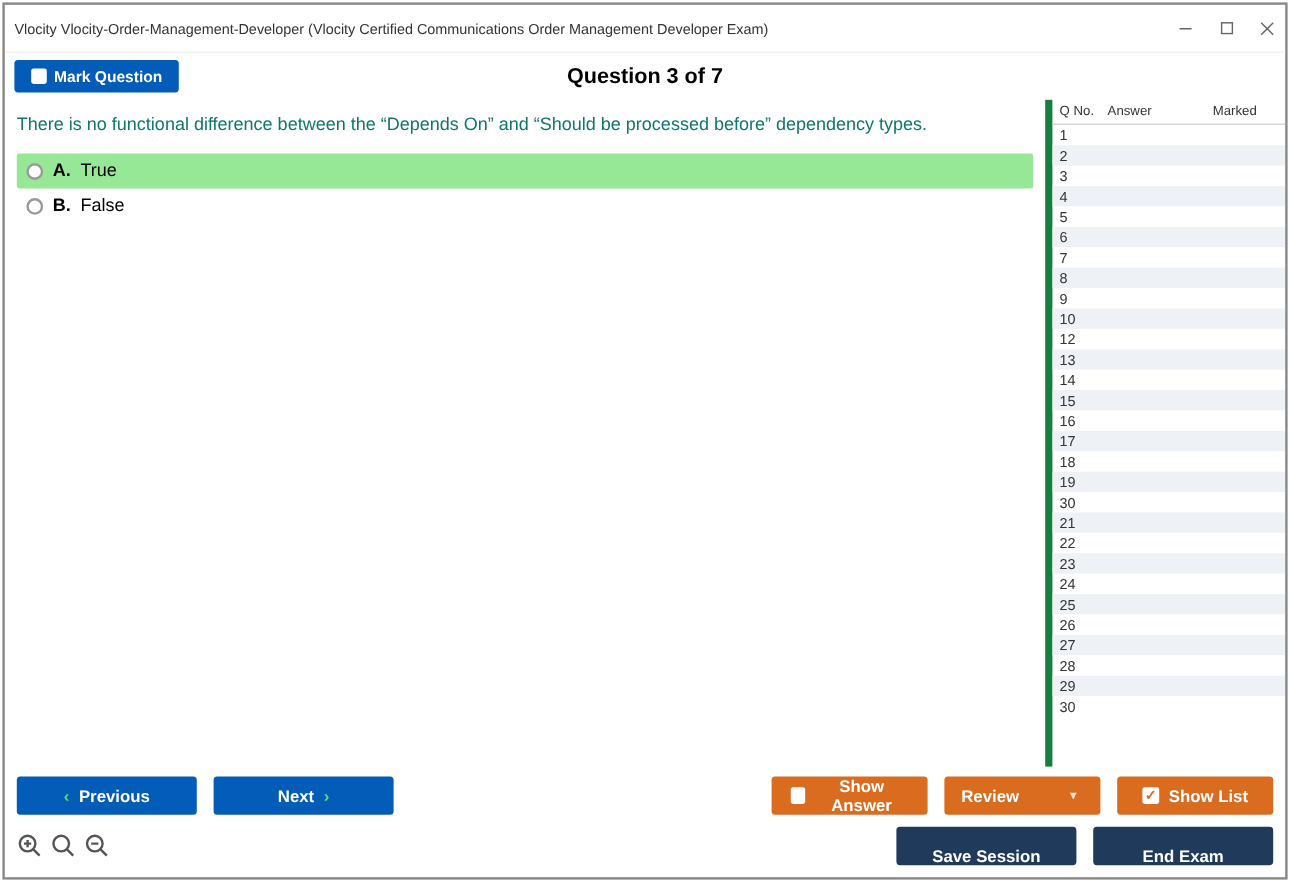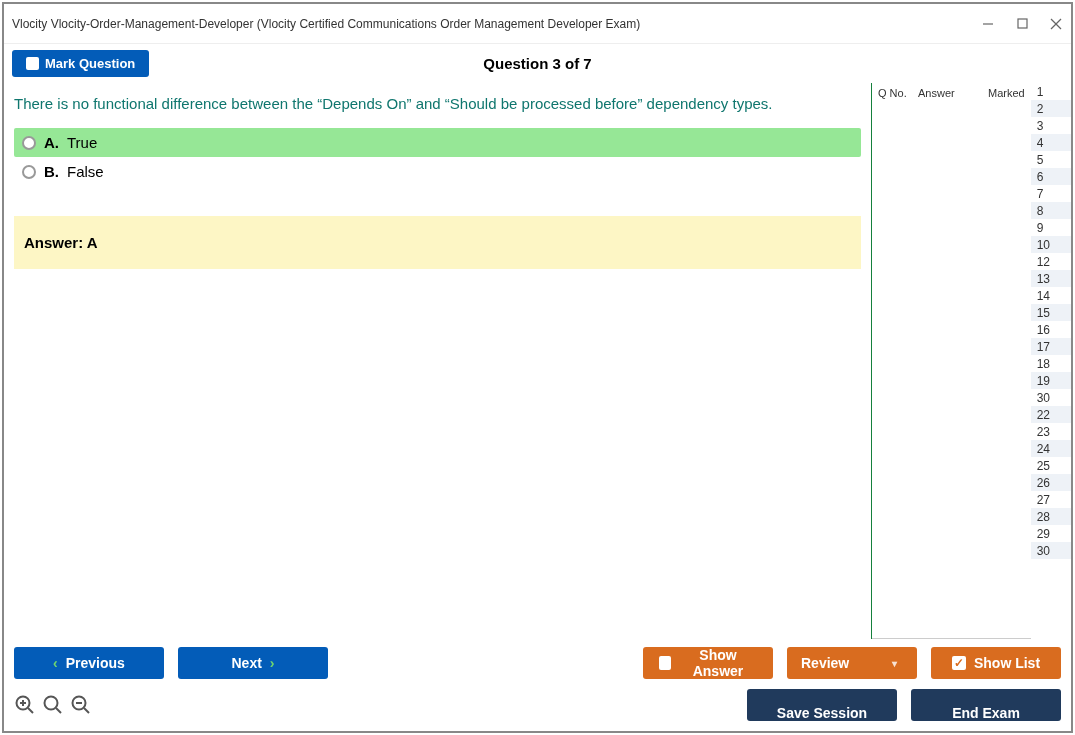--- a/index.html
+++ b/index.html
@@ -51,21 +51,21 @@
       gap: 6px;
       cursor: pointer;
     }
     .mark-btn .cb {
       width: 13px; height: 13px; background: #fff; border-radius: 2px;
     }
     .q-title {
       position: absolute;
       left: 0; right: 0;
       text-align: center;
-      font-size: 15px;
+      font-size: 18px;
       font-weight: bold;
       pointer-events: none;
     }
     .content-row {
       flex: 1;
       display: flex;
       overflow: hidden;
     }
     .question-area {
       flex: 1;
@@ -92,23 +92,23 @@
     .opt-letter { font-weight: bold; }
     .answer-box {
       margin-top: 30px;
       background: #fdf6c5;
       padding: 18px 10px;
       font-size: 15px;
       font-weight: bold;
     }
     .side-panel {
       width: 200px;
-      border-left: 1px solid #15803d;
-      display: flex;
-      flex-direction: row;
+      border-left: 6px solid #15803d;
+      display: flex;
+      flex-direction: column;
     }
     .side-header {
       display: flex;
       font-size: 11px;
       color: #333;
       padding: 4px 6px;
       border-bottom: 1px solid #ccc;
       font-weight: normal;
     }
     .side-header .col-qno { width: 40px; }
@@ -216,23 +216,20 @@
             <span class="opt-letter">A.</span> 
             <span>True</span>
           </div>
           <div class="option">
             <span class="radio"></span>
             <span class="opt-letter">B.</span> 
             <span>False</span>
           </div>
         </div>
 
-      <div class="answer-box">
-        <span>Answer: A</span>
-      </div>
     </div>
 
     <div class="side-panel">
       <div class="side-header">
         <span class="col-qno">Q No.</span>
         <span class="col-ans">Answer</span>
         <span class="col-mark">Marked</span>
       </div>
       <div class="side-list" id="side-list">
           <div class="side-row">
@@ -284,20 +281,23 @@
             <span class="col-qno">17</span>
           </div>
           <div class="side-row">
             <span class="col-qno">18</span>
           </div>
           <div class="side-row">
             <span class="col-qno">19</span>
           </div>
           <div class="side-row">
             <span class="col-qno">30</span>
+          </div>
+          <div class="side-row">
+            <span class="col-qno">21</span>
           </div>
           <div class="side-row">
             <span class="col-qno">22</span>
           </div>
           <div class="side-row">
             <span class="col-qno">23</span>
           </div>
           <div class="side-row">
             <span class="col-qno">24</span>
           </div>

